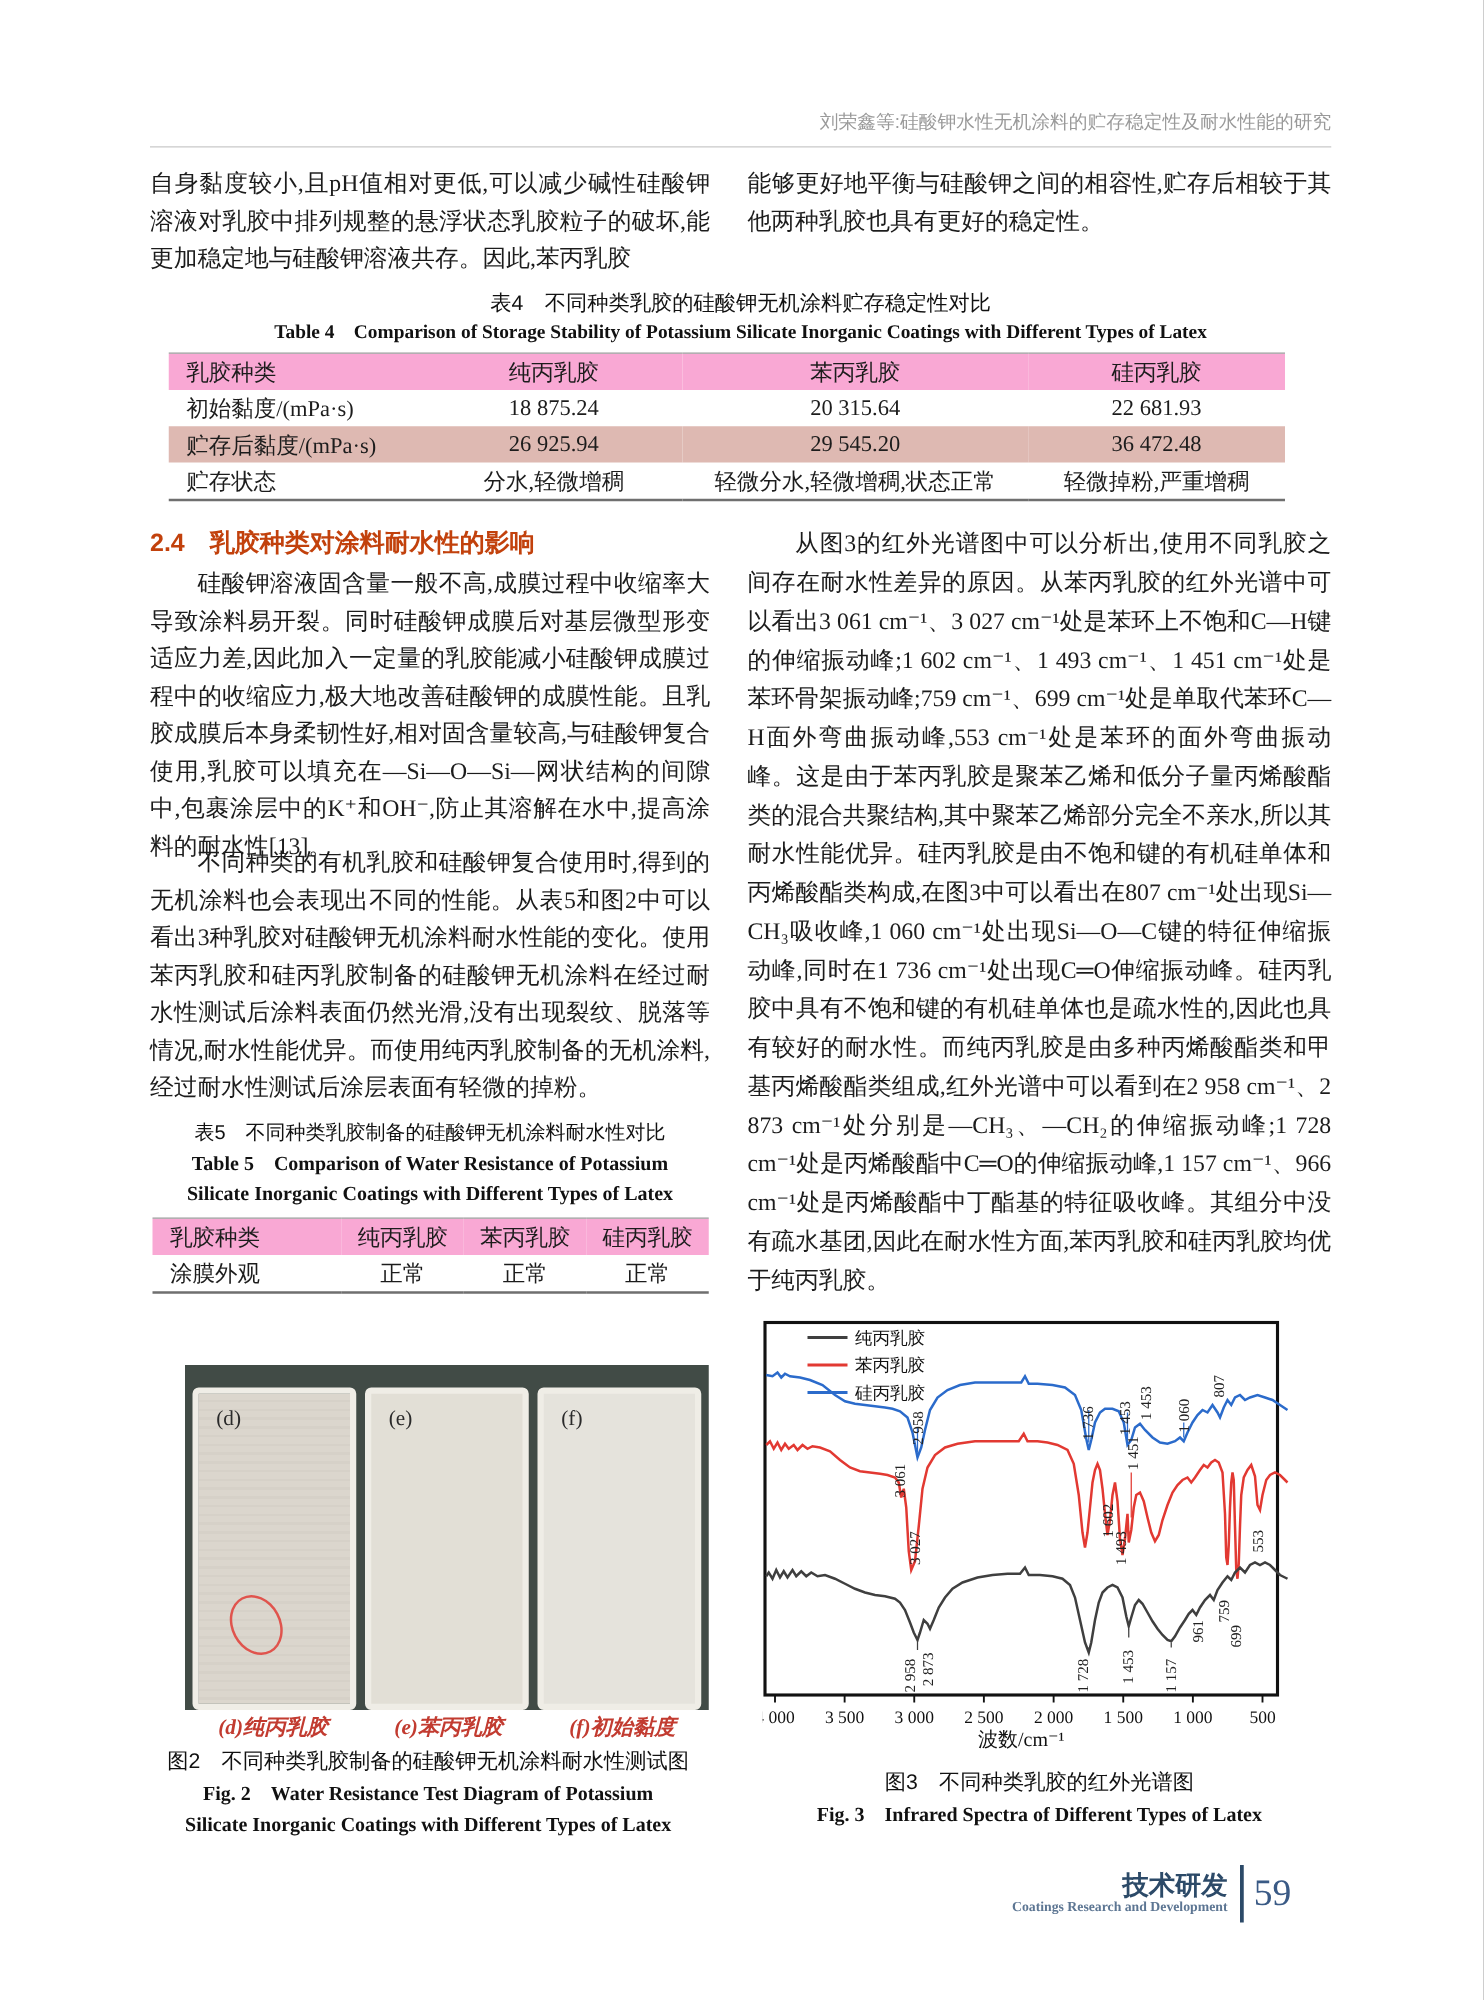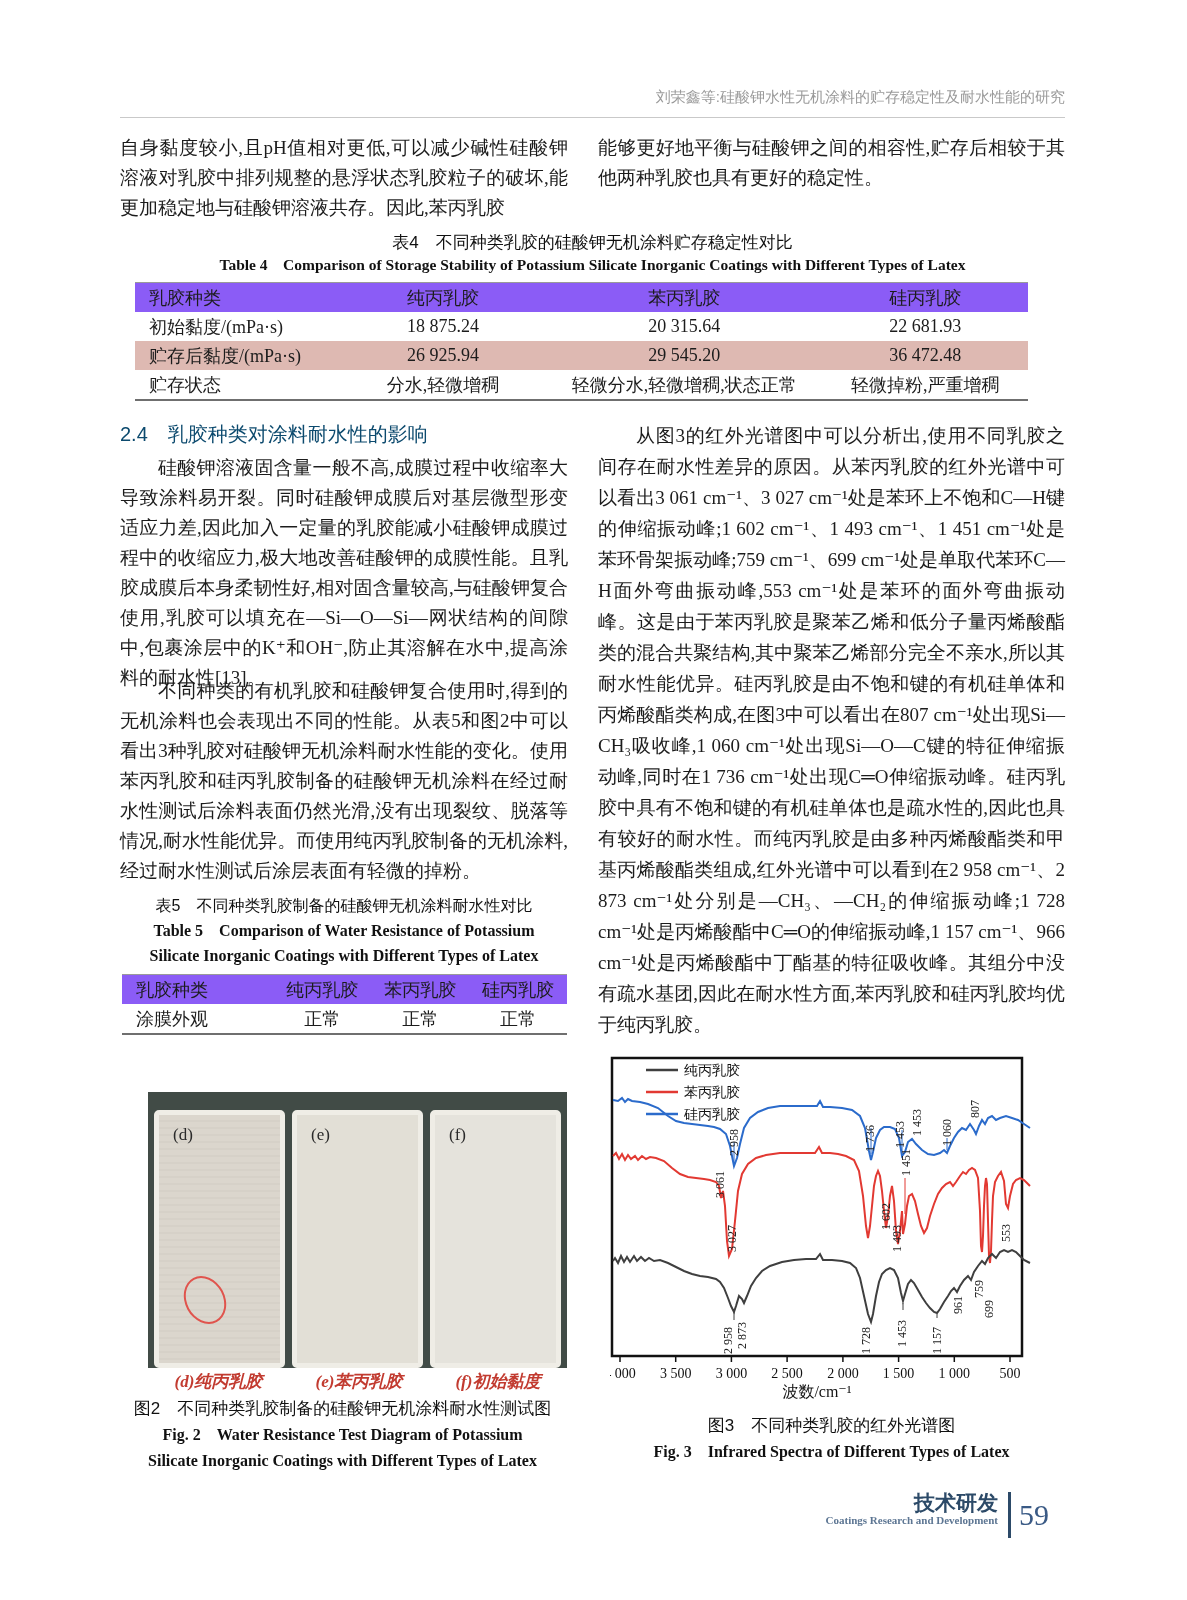--- a/index.html
+++ b/index.html
@@ -5,26 +5,26 @@
   html,body{margin:0;padding:0;background:#888;}
   #page{position:relative;width:1187px;height:1600px;background:#ffffff;margin:0 auto;
         font-family:"Liberation Serif","DejaVu Serif",serif;color:#1c1c1c;overflow:hidden;}
   .abs{position:absolute;}
   .para{font-size:19px;line-height:30px;text-align:justify;}
   .indent{text-indent:2em;}
   .runhead{font-family:"Liberation Sans","DejaVu Sans",sans-serif;font-size:15px;color:#9a9a9a;text-align:right;}
   .rule{height:1px;background:#c9c9c9;}
   .cap-cn{font-family:"Liberation Sans","DejaVu Sans",sans-serif;font-weight:normal;font-size:17px;text-align:center;color:#111;}
   .cap-en{font-weight:bold;font-size:16px;text-align:center;color:#111;}
-  .sec-head{font-family:"Liberation Sans","DejaVu Sans",sans-serif;font-weight:normal;font-size:20px;color:#0c4a6e;}
+  .sec-head{font-family:"Liberation Sans","DejaVu Sans",sans-serif;font-weight:bold;font-size:20px;color:#c2410c;}
   table{border-collapse:collapse;}
   .ptable{font-size:18px;border-top:1px solid #9a9a9a;border-bottom:2px solid #6f6f6f;}
   .ptable td{height:29px;padding:0 6px;text-align:center;vertical-align:middle;}
   .ptable td:first-child{text-align:left;padding-left:14px;}
-  .ptable tr.hdr td{background:#8b5cf6;}
+  .ptable tr.hdr td{background:#f9a8d4;}
   .ptable tr.alt td{background:#deb9b2;}
   .photo{background:#414b46;display:flex;align-items:flex-start;padding:18px 6px 8px 6px;gap:7px;}
   .panel{position:relative;height:248px;flex:1;border:5px solid #efede6;border-radius:5px;}
   .panel-letter{position:absolute;left:14px;top:10px;font-size:17px;color:#2a2a2a;}
   .p-d{background:repeating-linear-gradient(180deg,#dbd6cd 0 5px,#d6d1c8 5px 7px);}
   .p-e{background:#e2dfd6;}
   .p-f{background:#e5e3dc;}
   .red-ellipse{position:absolute;left:26px;top:160px;width:36px;height:46px;border:2px solid #e0544d;
                border-radius:50%;transform:rotate(-28deg);}
   .flabels{display:flex;justify-content:space-around;color:#c23b30;font-size:17px;font-style:italic;font-weight:bold;}
@@ -228,21 +228,21 @@
       <text class="tick-label" x="288.6" y="322">1 500</text>
       <text class="tick-label" x="344.3" y="322">1 000</text>
       <text class="tick-label" x="400" y="322">500</text>
     </g>
     <text x="207" y="341" text-anchor="middle" style="font-size:16px;fill:#111;">波数/cm⁻¹</text>
   </svg>
 
   <div class="abs cap-cn" style="left:598px;top:1414px;width:467px;">图3　不同种类乳胶的红外光谱图</div>
   <div class="abs cap-en" style="left:598px;top:1442px;width:467px;">Fig. 3　Infrared Spectra of Different Types of Latex</div>
 
-  <div class="abs" style="right:138px;top:1492px;display:flex;">
+  <div class="abs" style="right:154px;top:1492px;display:flex;align-items:center;">
     <div>
       <div class="f-cn">技术研发</div>
       <div class="f-en">Coatings Research and Development</div>
     </div>
     <div class="f-bar"></div>
     <div class="f-num">59</div>
   </div>
 
 </div>
 

